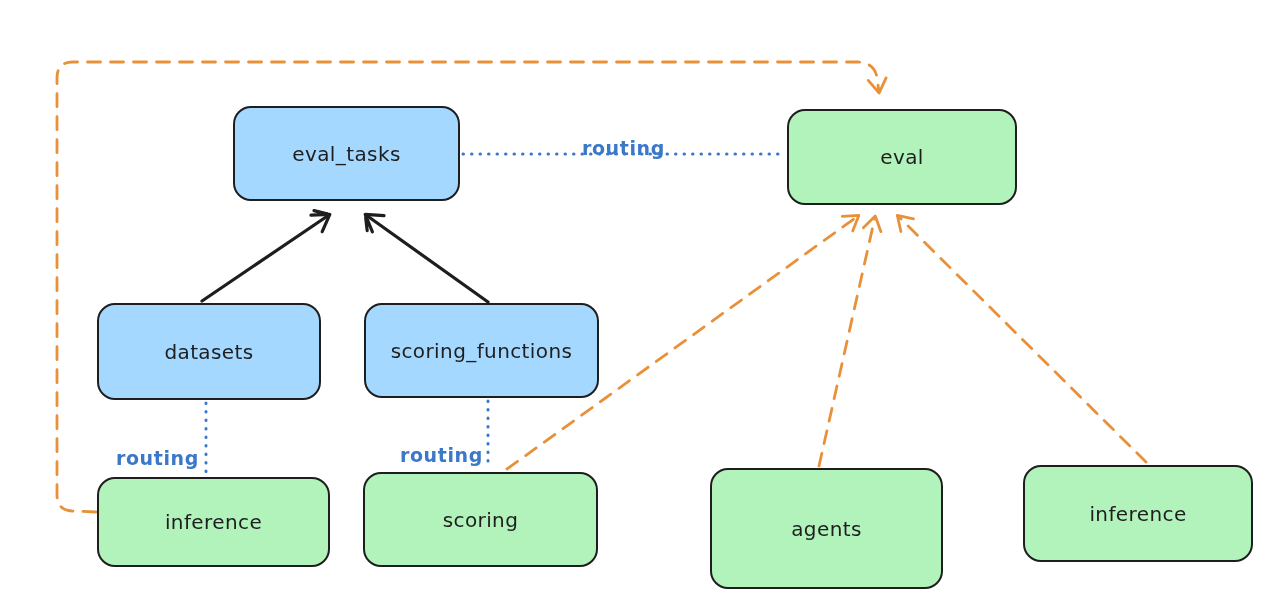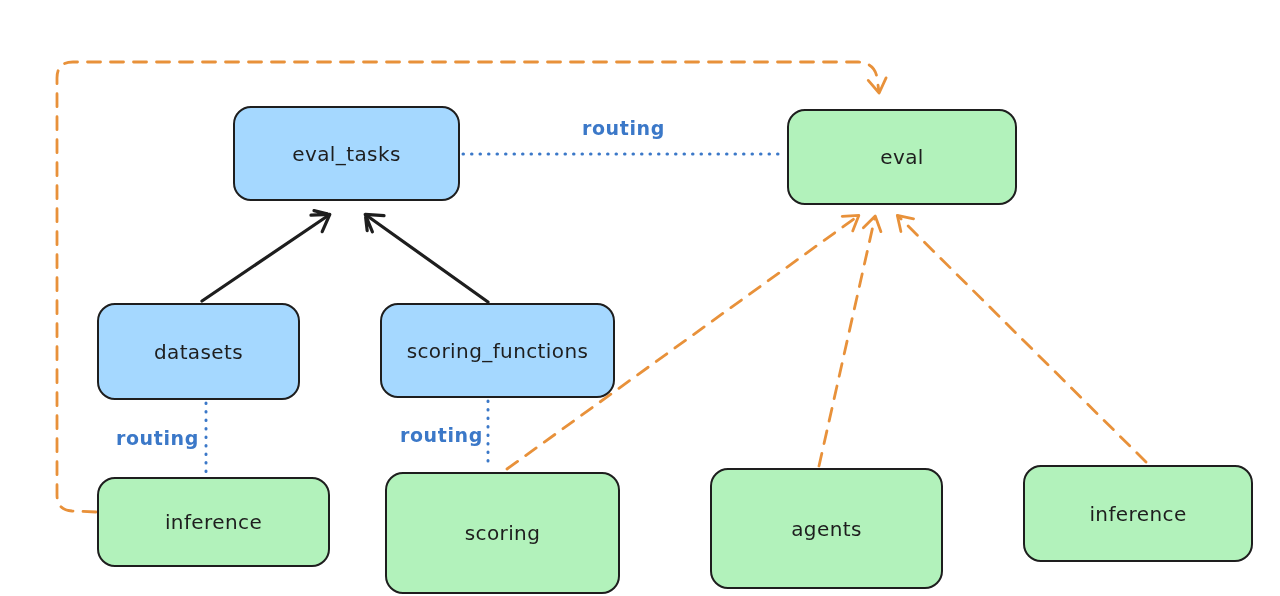--- a/index.html
+++ b/index.html
@@ -35,20 +35,21 @@
     box-sizing:border-box;
   }
   .node.blue{background:var(--blue-fill);}
   .node.green{background:var(--green-fill);}
   .edge-label{
     position:absolute;
     color:var(--blue-line);
     font-size:19px;font-weight:600;
     letter-spacing:0.6px;
     white-space:nowrap;
+    margin-top:20px;
   }
 </style>
 </head>
 <body>
 
 <div class="canvas">
 
   <svg class="edges" width="1280" height="596" viewBox="0 0 1280 596">
     <defs>
       <marker id="mO" markerUnits="userSpaceOnUse" markerWidth="36" markerHeight="30" viewBox="-18 -15 36 30" refX="-1" refY="0" orient="auto">
@@ -73,33 +74,33 @@
   </svg>
 
   <div class="node blue" style="left:233px;top:106px;width:227px;height:95px">
     <span>eval_tasks</span>
   </div>
 
   <div class="node green" style="left:787px;top:109px;width:230px;height:96px">
     <span>eval</span>
   </div>
 
-  <div class="node blue" style="left:97px;top:303px;width:203px;height:97px">
+  <div class="node blue" style="left:97px;top:303px;width:224px;height:97px">
     <span>datasets</span>
   </div>
 
-  <div class="node blue" style="left:380px;top:303px;width:235px;height:95px">
+  <div class="node blue" style="left:364px;top:303px;width:235px;height:95px">
     <span>scoring_functions</span>
   </div>
 
   <div class="node green" style="left:97px;top:477px;width:233px;height:90px">
     <span>inference</span>
   </div>
 
-  <div class="node green" style="left:385px;top:472px;width:235px;height:122px">
+  <div class="node green" style="left:363px;top:472px;width:235px;height:95px">
     <span>scoring</span>
   </div>
 
   <div class="node green" style="left:710px;top:468px;width:233px;height:121px">
     <span>agents</span>
   </div>
 
   <div class="node green" style="left:1023px;top:465px;width:230px;height:97px">
     <span>inference</span>
   </div>

